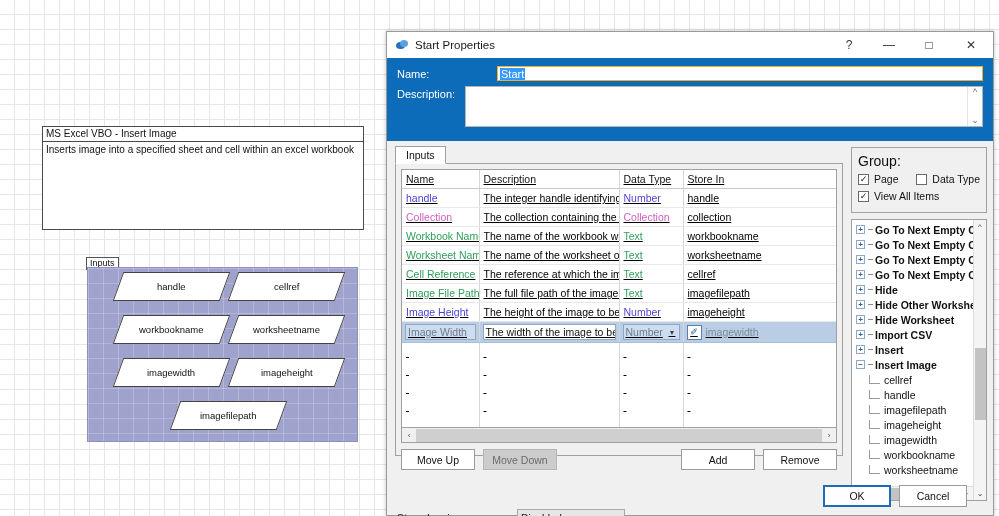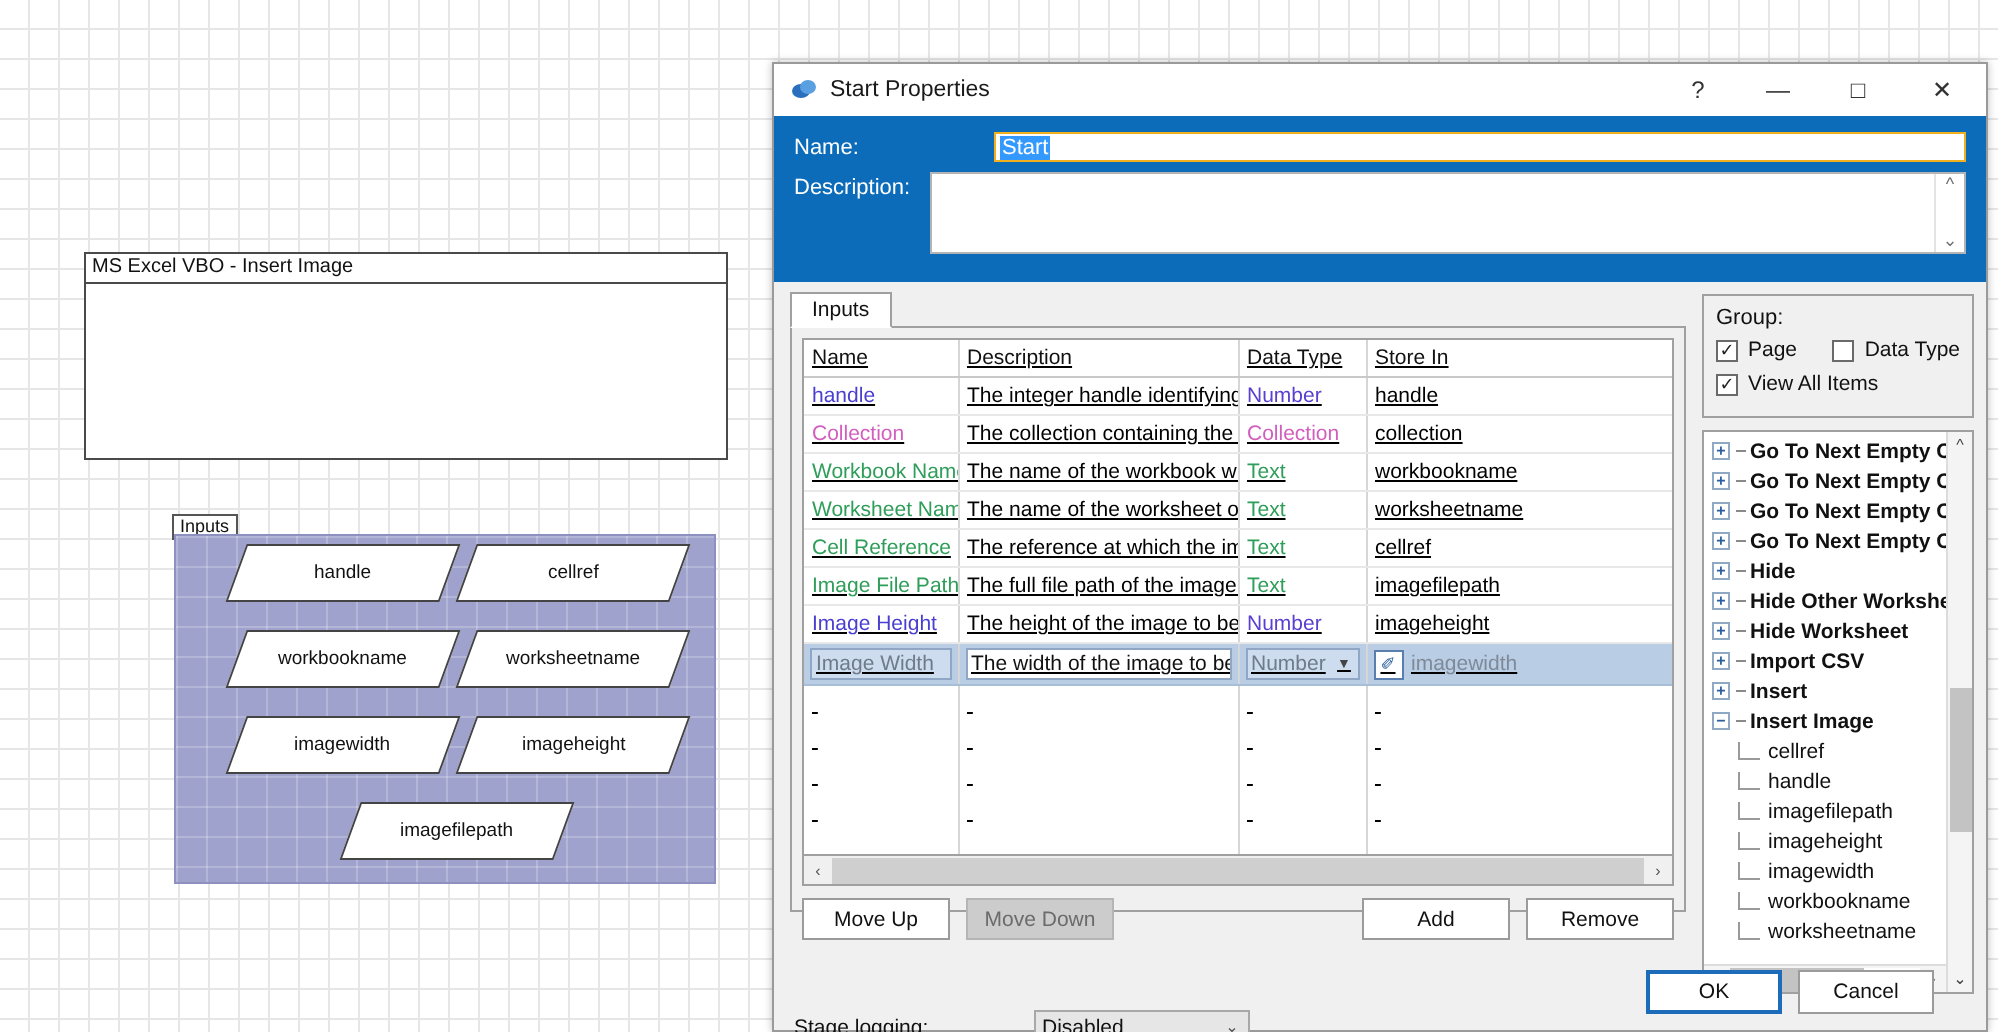--- a/index.html
+++ b/index.html
@@ -172,21 +172,21 @@
     border:1px solid #9b9b9b;background:#ffffff;font-size:10.5px;color:#111;
     height:21px;min-width:74px;display:flex;align-items:center;justify-content:center;
     box-sizing:border-box;
   }
   .btn.dis{background:#cccccc;border-color:#b5b5b5;color:#6b6b6b;}
   .btn.mr{margin-right:8px;}
   .spacer{flex:1;}
 
   
   .grpbox{border:1px solid #a0a0a0;background:#f0f0f0;padding:5px 6px;box-sizing:border-box;}
-  .grplabel{font-size:11px;color:#111;margin-bottom:4px;}
+  .grplabel{font-size:14px;color:#111;margin-bottom:4px;}
   .cbline{display:flex;align-items:center;margin-bottom:5px;}
   .cbline .half{flex:1;display:flex;align-items:center;}
   .cb{
     width:11px;height:11px;border:1px solid #6a6a6a;background:#ffffff;margin-right:5px;
     display:flex;align-items:center;justify-content:center;font-size:9px;color:#222;
     line-height:9px;flex:none;box-sizing:border-box;
   }
   .cblab{font-size:10.5px;color:#111;white-space:nowrap;}
   .treebox{
     border:1px solid #a0a0a0;background:#ffffff;margin-top:6px;height:282px;
@@ -241,20 +241,21 @@
     box-sizing:border-box;
   }
 </style>
 </head>
 <body>
 
 <div id="canvas">
 
   <div id="note">
     <div class="note-title">MS Excel VBO - Insert Image</div>
+    <div class="note-body">Inserts image into a specified sheet and cell within an excel workbook</div>
   </div>
 
   <div id="grp-label">Inputs</div>
   <div id="grp"></div>
 
   <div id="stage-items">
       <div class="para" style="left: 118px; top: 272px; width: 105px;">
         <span>handle</span>
       </div>
       <div class="para" style="left: 233px; top: 272px; width: 105px;">

